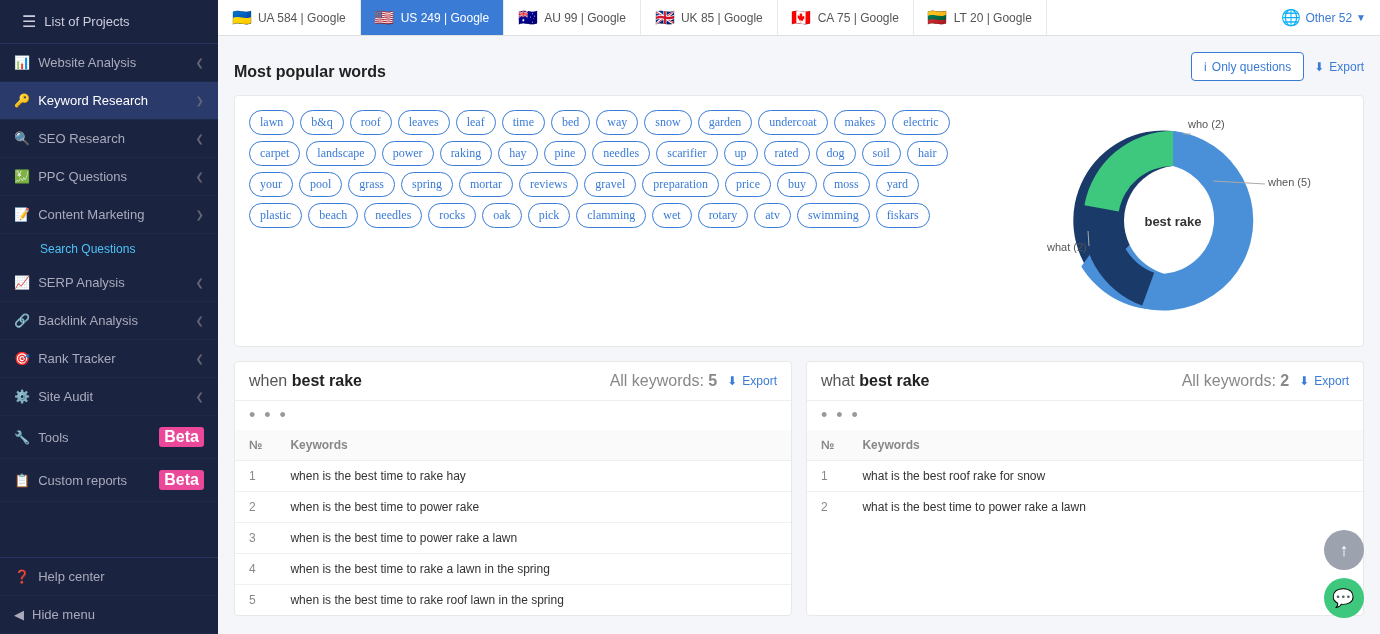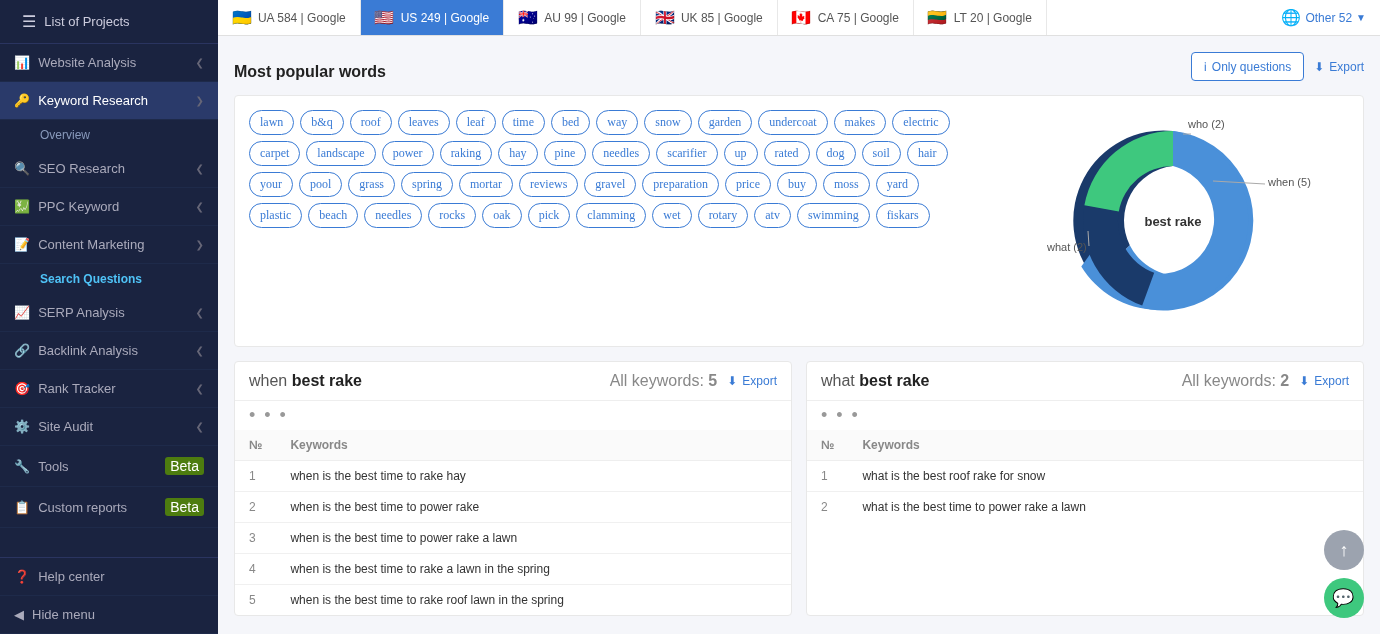--- a/index.html
+++ b/index.html
@@ -37,26 +37,26 @@
     .sidebar-item.active { background: #2a3a6a; color: #fff; }
     .sidebar-item-left { display: flex; align-items: center; gap: 8px; }
     .sidebar-sub {
       padding: 8px 14px 8px 40px;
       color: #8899bb;
       font-size: 12px;
       cursor: pointer;
     }
     .sidebar-sub.active { color: #fff; }
     .sidebar-badge {
-      background: #4d7c0f;
+      background: #ec4899;
       color: #fff;
-      font-size: 14px;
+      font-size: 16px;
       padding: 1px 5px;
       border-radius: 3px;
-      font-weight: normal;
+      font-weight: bold;
     }
     .sidebar-bottom {
       margin-top: auto;
       border-top: 1px solid #2a3460;
     }
     .chevron { font-size: 10px; color: #667; }
 
     
     .main {
       flex: 1;
@@ -264,49 +264,46 @@
   </div>
 
   <div class="sidebar-item active">
     <div class="sidebar-item-left">
       <span>🔑</span>
       <span>Keyword Research</span>
     </div>
     <span class="chevron">❯</span>
   </div>
 
-  <div class="sidebar-sub">
-    <span>Overview</span>
-  </div>
 
   <div class="sidebar-item">
     <div class="sidebar-item-left">
       <span>🔍</span>
       <span>SEO Research</span>
     </div>
     <span class="chevron">❮</span>
   </div>
 
   <div class="sidebar-item">
     <div class="sidebar-item-left">
       <span>💹</span>
-      <span>PPC Keyword</span>
+      <span>PPC Questions</span>
     </div>
     <span class="chevron">❮</span>
   </div>
 
   <div class="sidebar-item">
     <div class="sidebar-item-left">
       <span>📝</span>
       <span>Content Marketing</span>
     </div>
     <span class="chevron">❯</span>
   </div>
 
-  <div class="sidebar-sub active" style="color:#4fc3f7; font-weight:bold;">
+  <div class="sidebar-sub active" style="color:#4fc3f7; font-weight:normal;">
     <span>Search Questions</span>
   </div>
 
   <div class="sidebar-item">
     <div class="sidebar-item-left">
       <span>📈</span>
       <span>SERP Analysis</span>
     </div>
     <span class="chevron">❮</span>
   </div>

